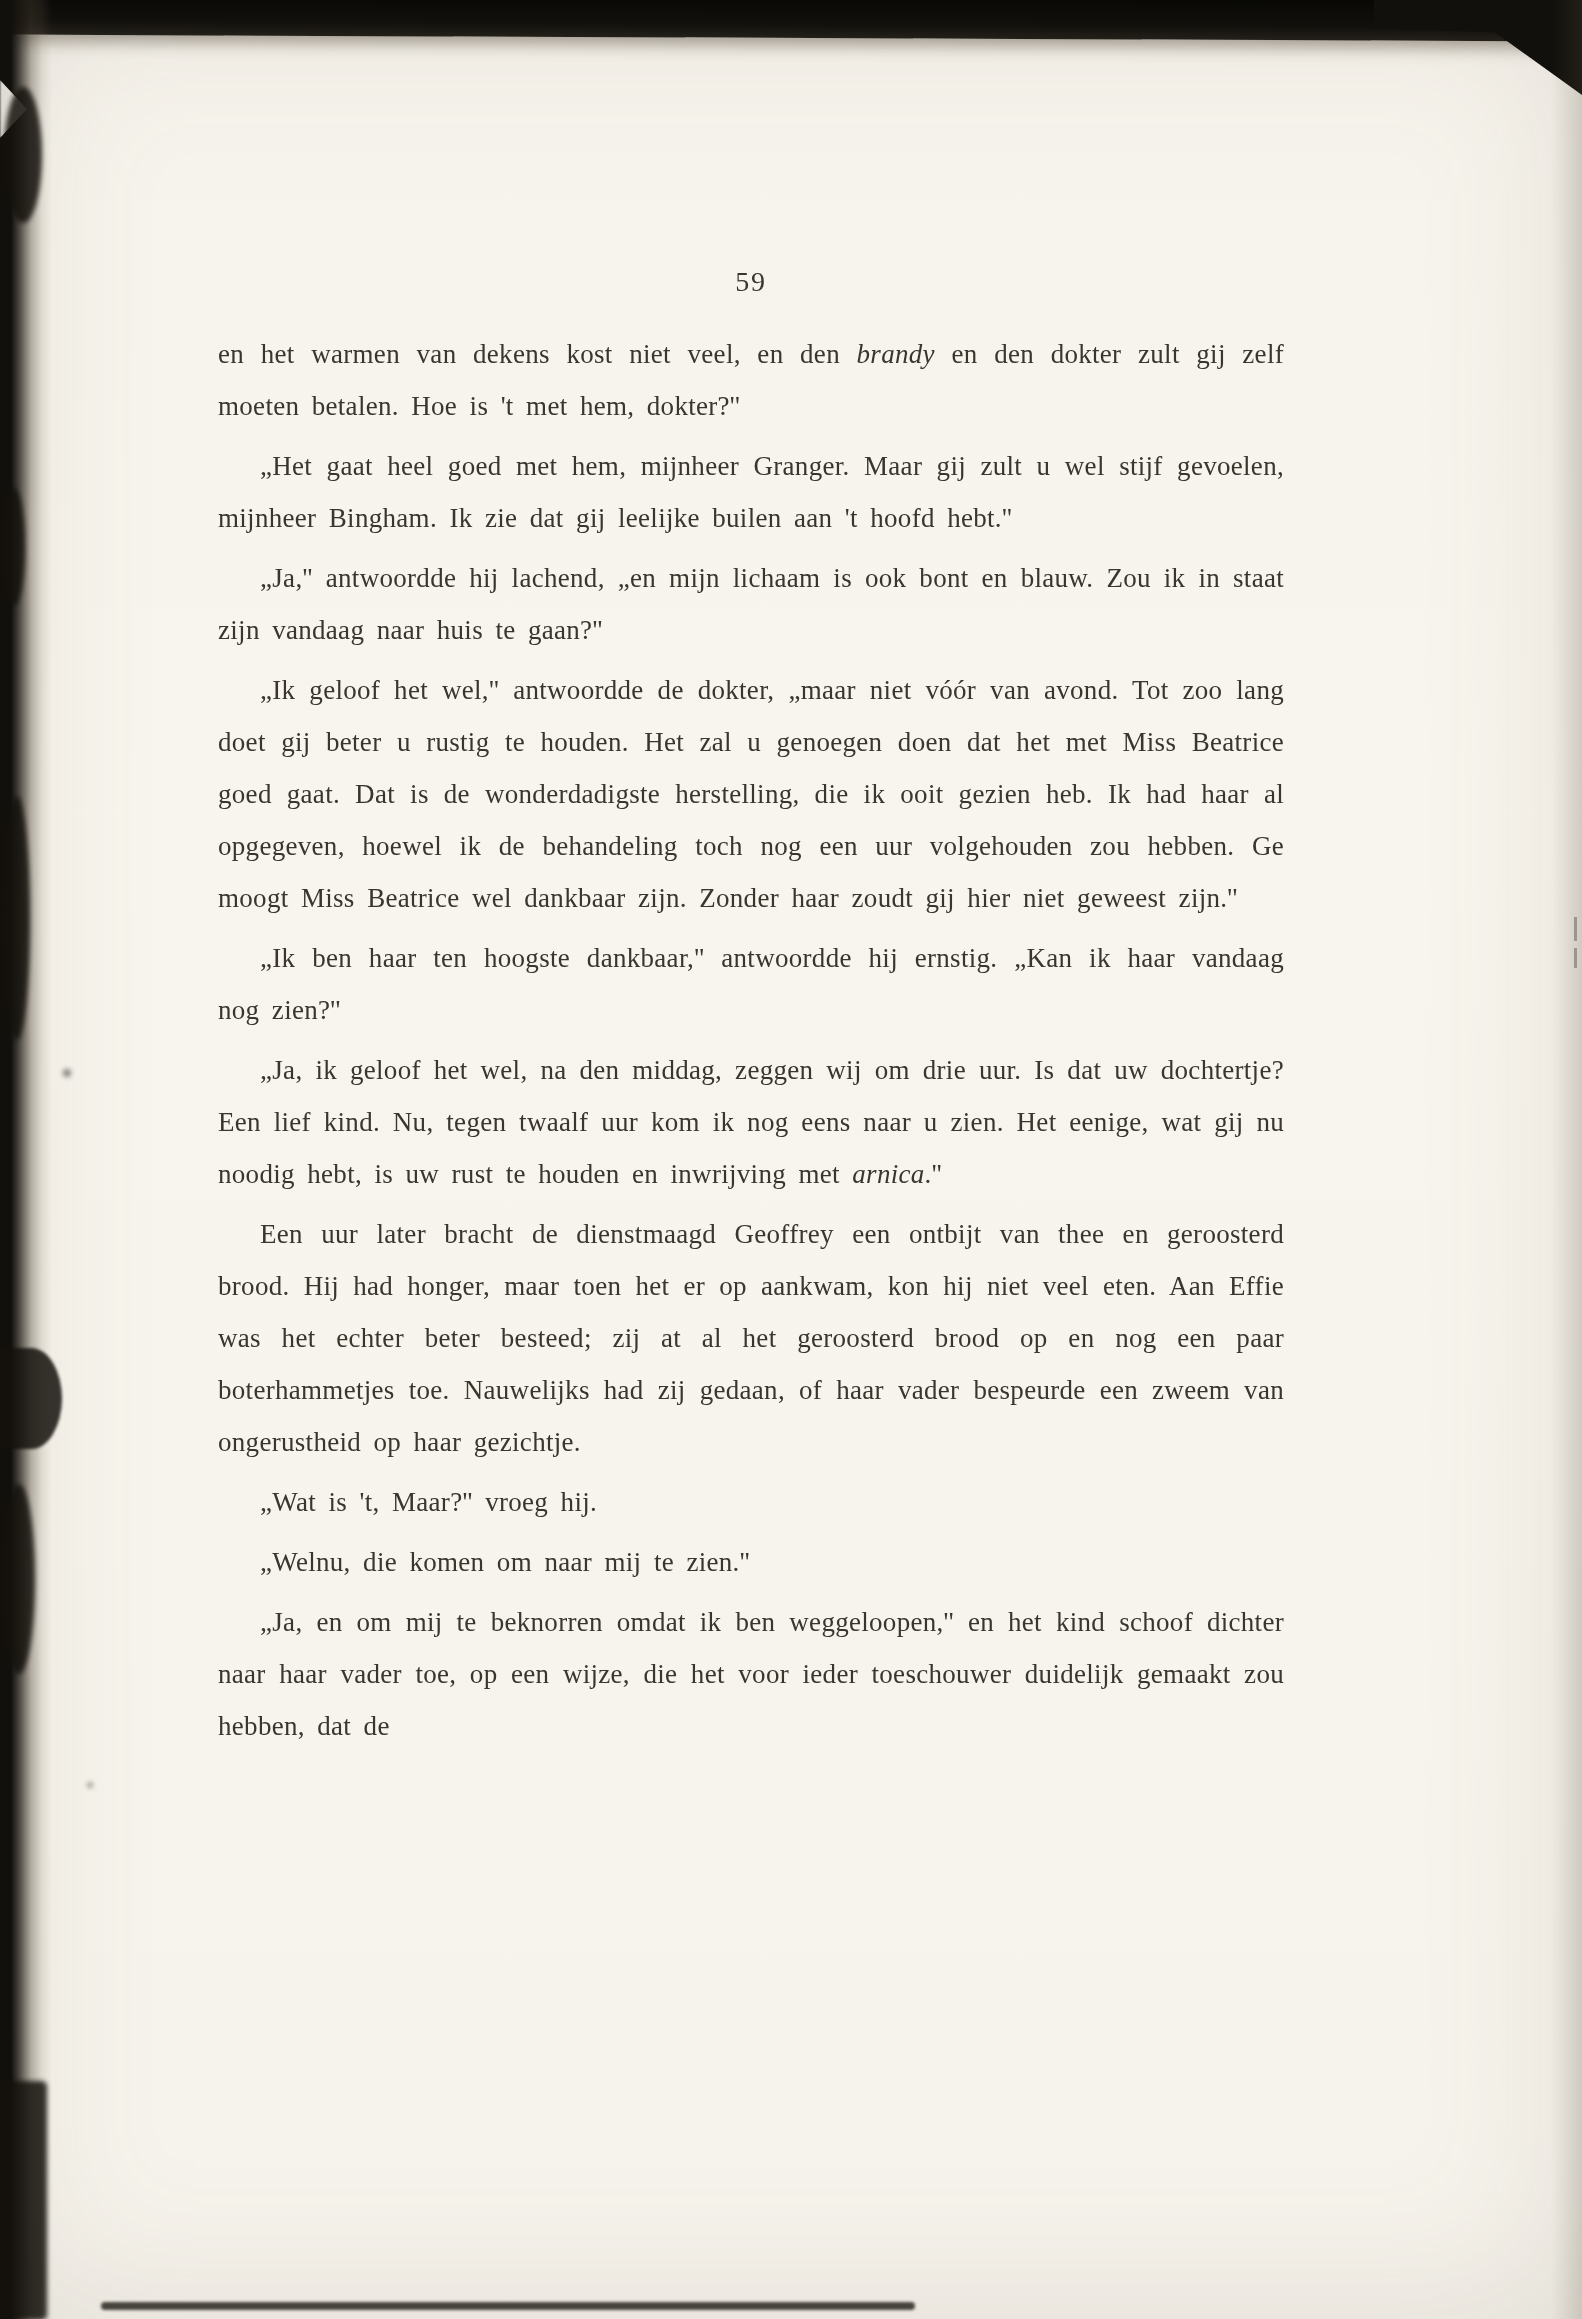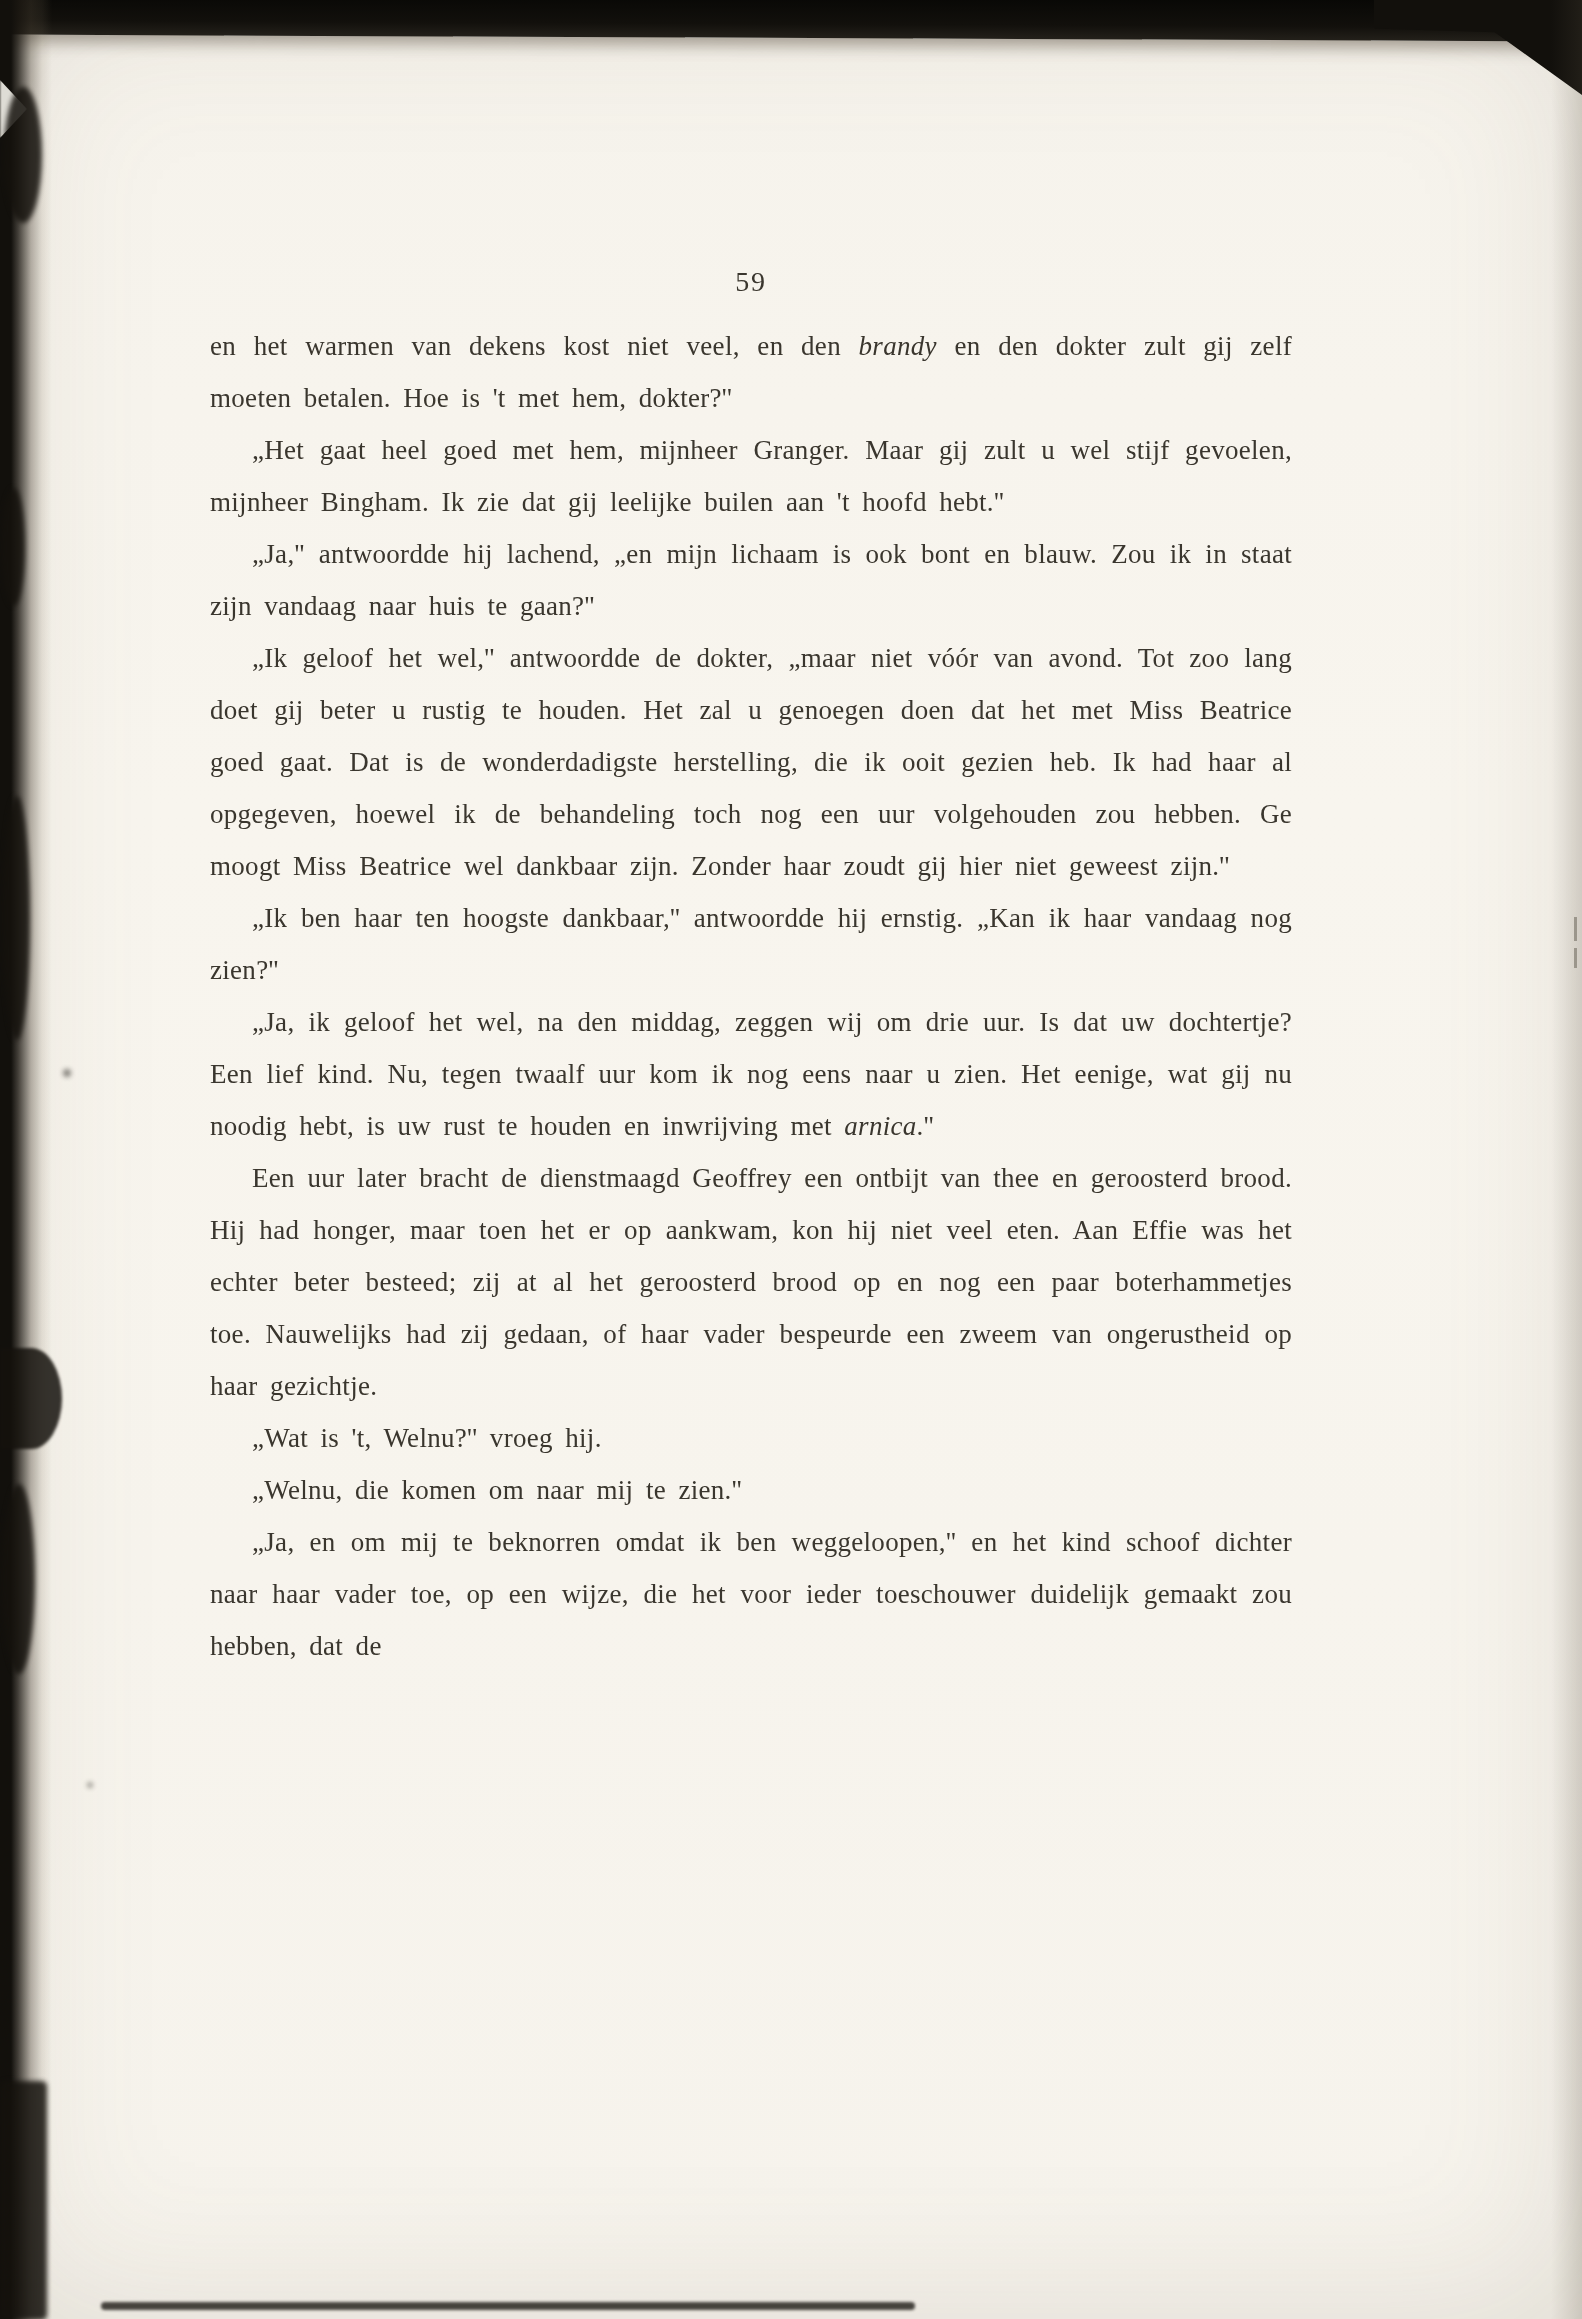--- a/index.html
+++ b/index.html
@@ -90,21 +90,21 @@
   .text-block {
     position: absolute;
     top: 320px; left: 210px; width: 1082px;
     font-size: 27px;
     line-height: 52px;
     text-align: justify;
     color: var(--ink, #3a362e);
     word-spacing: 5.4px;
     letter-spacing: 0.3px;
   }
-  .text-block p.para { margin: 0; }
+  .text-block p.para { margin: 8px; }
   .text-block p.para.indent { text-indent: 42px; }
   .text-block em { font-style: italic; }
 </style>
 </head>
 <body>
 
 <div class="scan-page">
 
   <div class="scan-top"></div>
   <div class="scan-corner-tr"></div>
@@ -126,19 +126,19 @@
 
   <div class="page-number">59</div>
   <div class="text-block">
       <p class="para"><span>en het warmen van dekens kost niet veel, en den </span><em>brandy</em><span> en den dokter zult gij zelf moeten betalen.  Hoe is 't met hem, dokter?''</span></p>
       <p class="para indent"><span>„Het gaat heel goed met hem, mijnheer Granger.  Maar gij zult u wel stijf gevoelen, mijnheer Bingham.  Ik zie dat gij leelijke builen aan 't hoofd hebt.''</span></p>
       <p class="para indent"><span>„Ja,'' antwoordde hij lachend, „en mijn lichaam is ook bont en blauw.  Zou ik in staat zijn vandaag naar huis te gaan?''</span></p>
       <p class="para indent"><span>„Ik geloof het wel,'' antwoordde de dokter, „maar niet vóór van avond.  Tot zoo lang doet gij beter u rustig te houden.  Het zal u genoegen doen dat het met Miss Beatrice goed gaat.  Dat is de wonderdadigste herstelling, die ik ooit gezien heb.  Ik had haar al opgegeven, hoewel ik de behandeling toch nog een uur volgehouden zou hebben.  Ge moogt Miss Beatrice wel dankbaar zijn.  Zonder haar zoudt gij hier niet geweest zijn.''</span></p>
       <p class="para indent"><span>„Ik ben haar ten hoogste dankbaar,'' antwoordde hij ernstig.  „Kan ik haar vandaag nog zien?''</span></p>
       <p class="para indent"><span>„Ja, ik geloof het wel, na den middag, zeggen wij om drie uur.  Is dat uw dochtertje?  Een lief kind.  Nu, tegen twaalf uur kom ik nog eens naar u zien.  Het eenige, wat gij nu noodig hebt, is uw rust te houden en inwrijving met </span><em>arnica</em><span>.''</span></p>
       <p class="para indent"><span>Een uur later bracht de dienstmaagd Geoffrey een ontbijt van thee en geroosterd brood.  Hij had honger, maar toen het er op aankwam, kon hij niet veel eten.  Aan Effie was het echter beter besteed; zij at al het geroosterd brood op en nog een paar boterhammetjes toe.  Nauwelijks had zij gedaan, of haar vader bespeurde een zweem van ongerustheid op haar gezichtje.</span></p>
-      <p class="para indent"><span>„Wat is 't, Welnu?'' vroeg hij.</span></p>
+      <p class="para indent"><span>„Wat is 't, Maar?'' vroeg hij.</span></p>
       <p class="para indent"><span>„Welnu, die komen om naar mij te zien.''</span></p>
       <p class="para indent"><span>„Ja, en om mij te beknorren omdat ik ben weggeloopen,'' en het kind schoof dichter naar haar vader toe, op een wijze, die het voor ieder toeschouwer duidelijk gemaakt zou hebben, dat de</span></p>
     </div>
 
 </div>
 
 
 </body></html>

